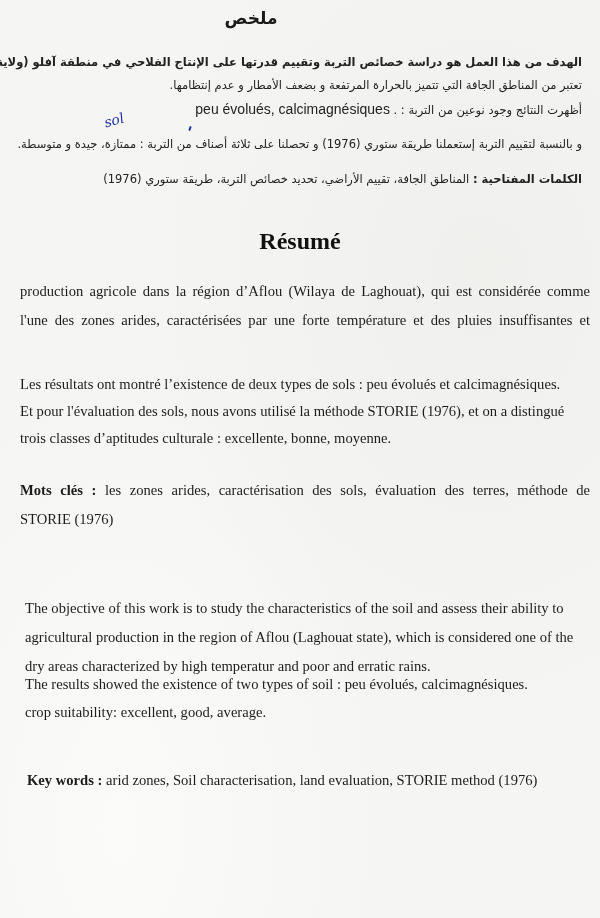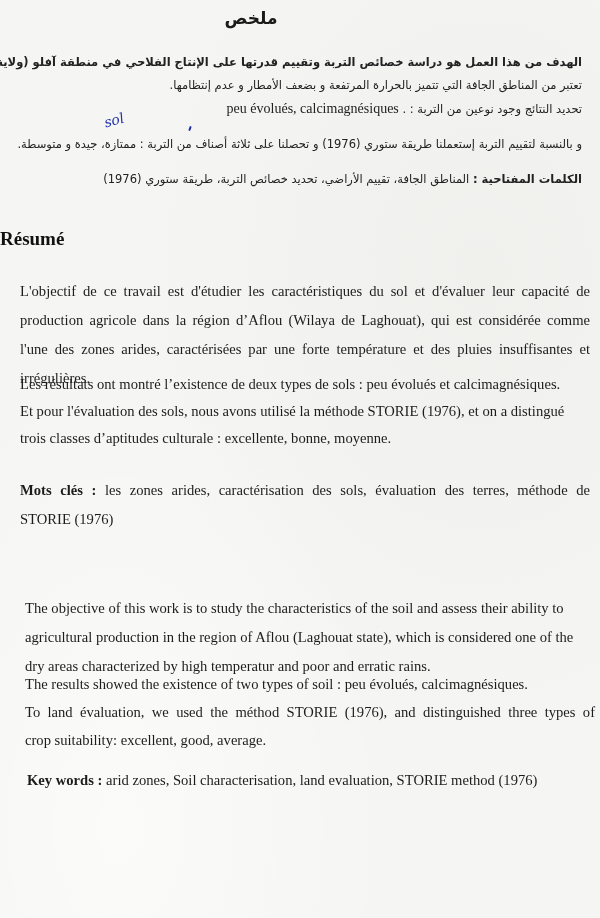--- a/index.html
+++ b/index.html
@@ -37,21 +37,21 @@
       position: absolute;
       right: 18px;
       direction: rtl;
       text-align: right;
       font-family: "DejaVu Sans", sans-serif;
       font-size: 11.5px;
       white-space: nowrap;
       color: #222;
     }
     .ar-line .fr {
-      font-family: Liberation Serif, serif;
+      font-family: Liberation Sans, sans-serif;
       font-size: 14px;
     }
     .ar-keywords-label {
       font-weight: bold;
     }
     .handwritten {
       position: absolute;
       font-family: "DejaVu Serif", serif;
       font-style: italic;
       color: #2233aa;
@@ -63,23 +63,24 @@
       width: 2px;
       height: 5px;
       background: #2233aa;
       transform: rotate(20deg);
       border-radius: 1px;
     }
     .section-title {
       position: absolute;
       left: 0;
       width: 600px;
+      text-align: center;
       font-family: "Liberation Serif", serif;
       font-weight: bold;
-      font-size: 19px;
+      font-size: 24px;
       color: #111;
     }
     .para {
       position: absolute;
       left: 20px;
       width: 570px;
       font-family: "Liberation Serif", serif;
       font-size: 14.6px;
       line-height: 29px;
       color: #1c1c1c;
@@ -101,62 +102,59 @@
 <body>
 
 <div class="page">
 
   <div class="ar-title">ملخص</div>
 
   <div class="ar-line" style="top:55px;font-weight:bold;">الهدف من هذا العمل هو دراسة خصائص التربة وتقييم قدرتها على الإنتاج الفلاحي في منطقة آفلو (ولاية الأغواط) التي</div>
   <div class="ar-line" style="top:78px;">تعتبر من المناطق الجافة التي تتميز بالحرارة المرتفعة و بضعف الأمطار و عدم إنتظامها.</div>
 
   <div class="ar-line" style="top:101px;">
-    <span>تحديد النتائج وجود نوعين من التربة : .</span>
+    <span>أظهرت النتائج وجود نوعين من التربة : .</span>
     <span class="fr">peu évolués, calcimagnésiques</span>
   </div>
 
   <div class="handwritten" style="left: 104px; top: 112px; color: rgb(34, 51, 170);">sol</div>
   <div class="tick-mark" style="left: 189px; top: 126px; background: rgb(34, 51, 170);"></div>
 
   <div class="ar-line" style="top:137px;text-align:center;">و بالنسبة لتقييم التربة إستعملنا طريقة ستوري (1976) و تحصلنا على ثلاثة أصناف من التربة : ممتازة، جيدة و متوسطة.</div>
 
   <div class="ar-line" style="top:172px;">
     <span class="ar-keywords-label">الكلمات المفتاحية :</span>
     <span>المناطق الجافة، تقييم الأراضي، تحديد خصائص التربة، طريقة ستوري (1976)</span>
   </div>
 
   <div class="section-title" style="top:228px;">Résumé</div>
 
   <div class="para" style="top:277px;">
-    <span class="line justify">L'objectif de ce travail est d'étudier les caractéristiques du sol et d'évaluer leur capacité de</span>
     <span class="line justify">production agricole dans la région d’Aflou (Wilaya de Laghouat), qui est considérée comme</span>
     <span class="line justify">l'une des zones arides, caractérisées par une forte température et des pluies insuffisantes et</span>
-    <span class="line">irrégulières.</span>
   </div>
   <div class="para" style="top:371px; line-height:27px;">
     <span class="line">Les résultats ont montré l’existence de deux types de sols : peu évolués et calcimagnésiques.</span>
     <span class="line">Et pour l'évaluation des sols, nous avons utilisé la méthode STORIE (1976), et on a distingué</span>
     <span class="line">trois classes d’aptitudes culturale : excellente, bonne, moyenne.</span>
   </div>
 
   <div class="para" style="top:476px;">
     <span class="line justify"><span class="kw-label">Mots clés :</span> <span>les zones arides, caractérisation des sols, évaluation des terres, méthode de</span></span>
     <span class="line">STORIE (1976)</span>
   </div>
 
 
   <div class="para" style="top:594px; left:25px;">
     <span class="line">The objective of this work is to study the characteristics of the soil and assess their ability to</span>
     <span class="line">agricultural production in the region of Aflou (Laghouat state), which is considered one of the</span>
     <span class="line">dry areas characterized by high temperatur and poor and erratic rains.</span>
   </div>
   <div class="para" style="top:670px; left:25px; line-height:28px;">
     <span class="line">The results showed the existence of two types of soil : peu évolués, calcimagnésiques.</span>
-    <span class="line justify">To land évaluation, we used the méthod STORIE (1976), and distinguished three types of</span>
     <span class="line">crop suitability: excellent, good, average.</span>
   </div>
 
   <div class="para" style="top:766px; left:27px;">
     <span class="line"><span class="kw-label">Key words :</span> <span>arid zones, Soil characterisation, land evaluation, STORIE method (1976)</span></span>
   </div>
 
 </div>
 
 </body></html>

